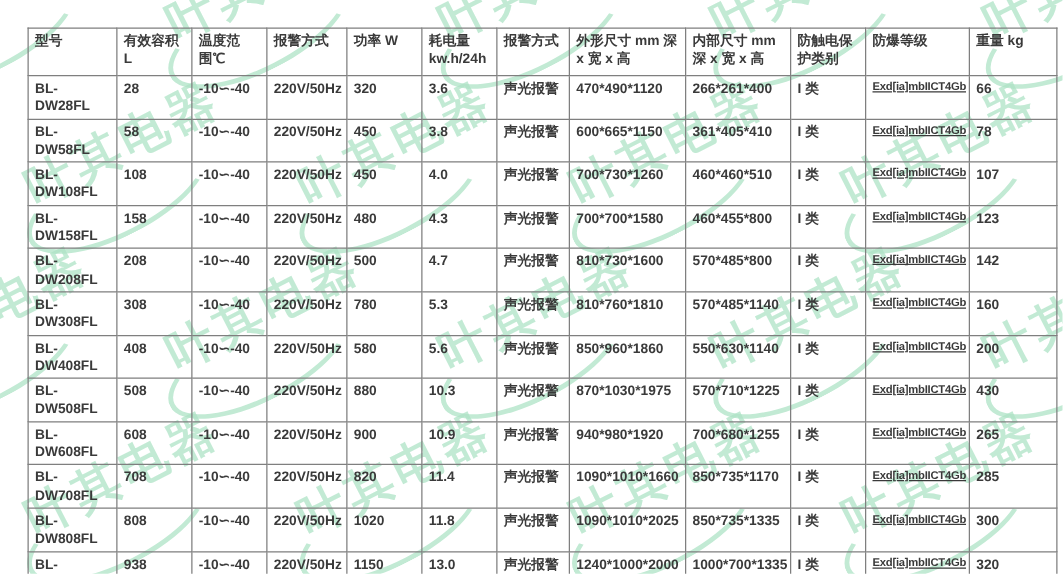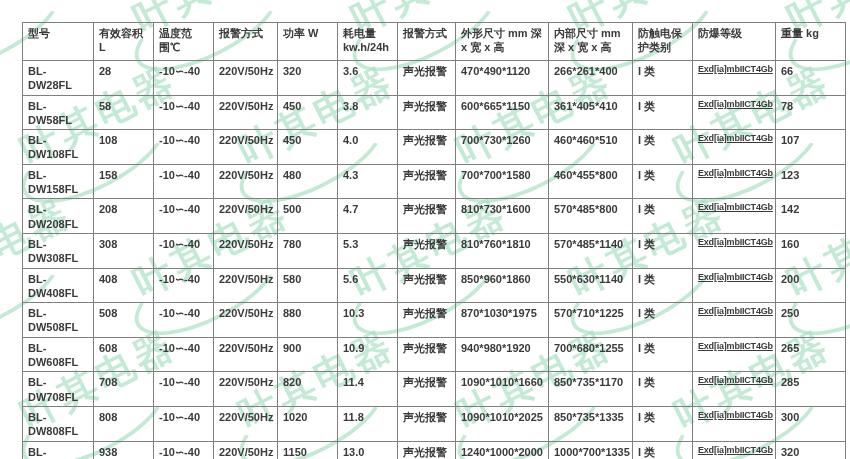--- a/index.html
+++ b/index.html
@@ -300,21 +300,21 @@
           <td>508</td>
           <td>-10∽-40</td>
           <td>220V/50Hz</td>
           <td>880</td>
           <td>10.3</td>
           <td>声光报警</td>
           <td>870*1030*1975</td>
           <td>570*710*1225</td>
           <td>I 类</td>
           <td class="small-text">Exd[ia]mbIICT4Gb</td>
-          <td>250</td>
+          <td>430</td>
         </tr>
         <tr>
           <td>BL-DW608FL</td>
           <td>608</td>
           <td>-10∽-40</td>
           <td>220V/50Hz</td>
           <td>900</td>
           <td>10.9</td>
           <td>声光报警</td>
           <td>940*980*1920</td>

